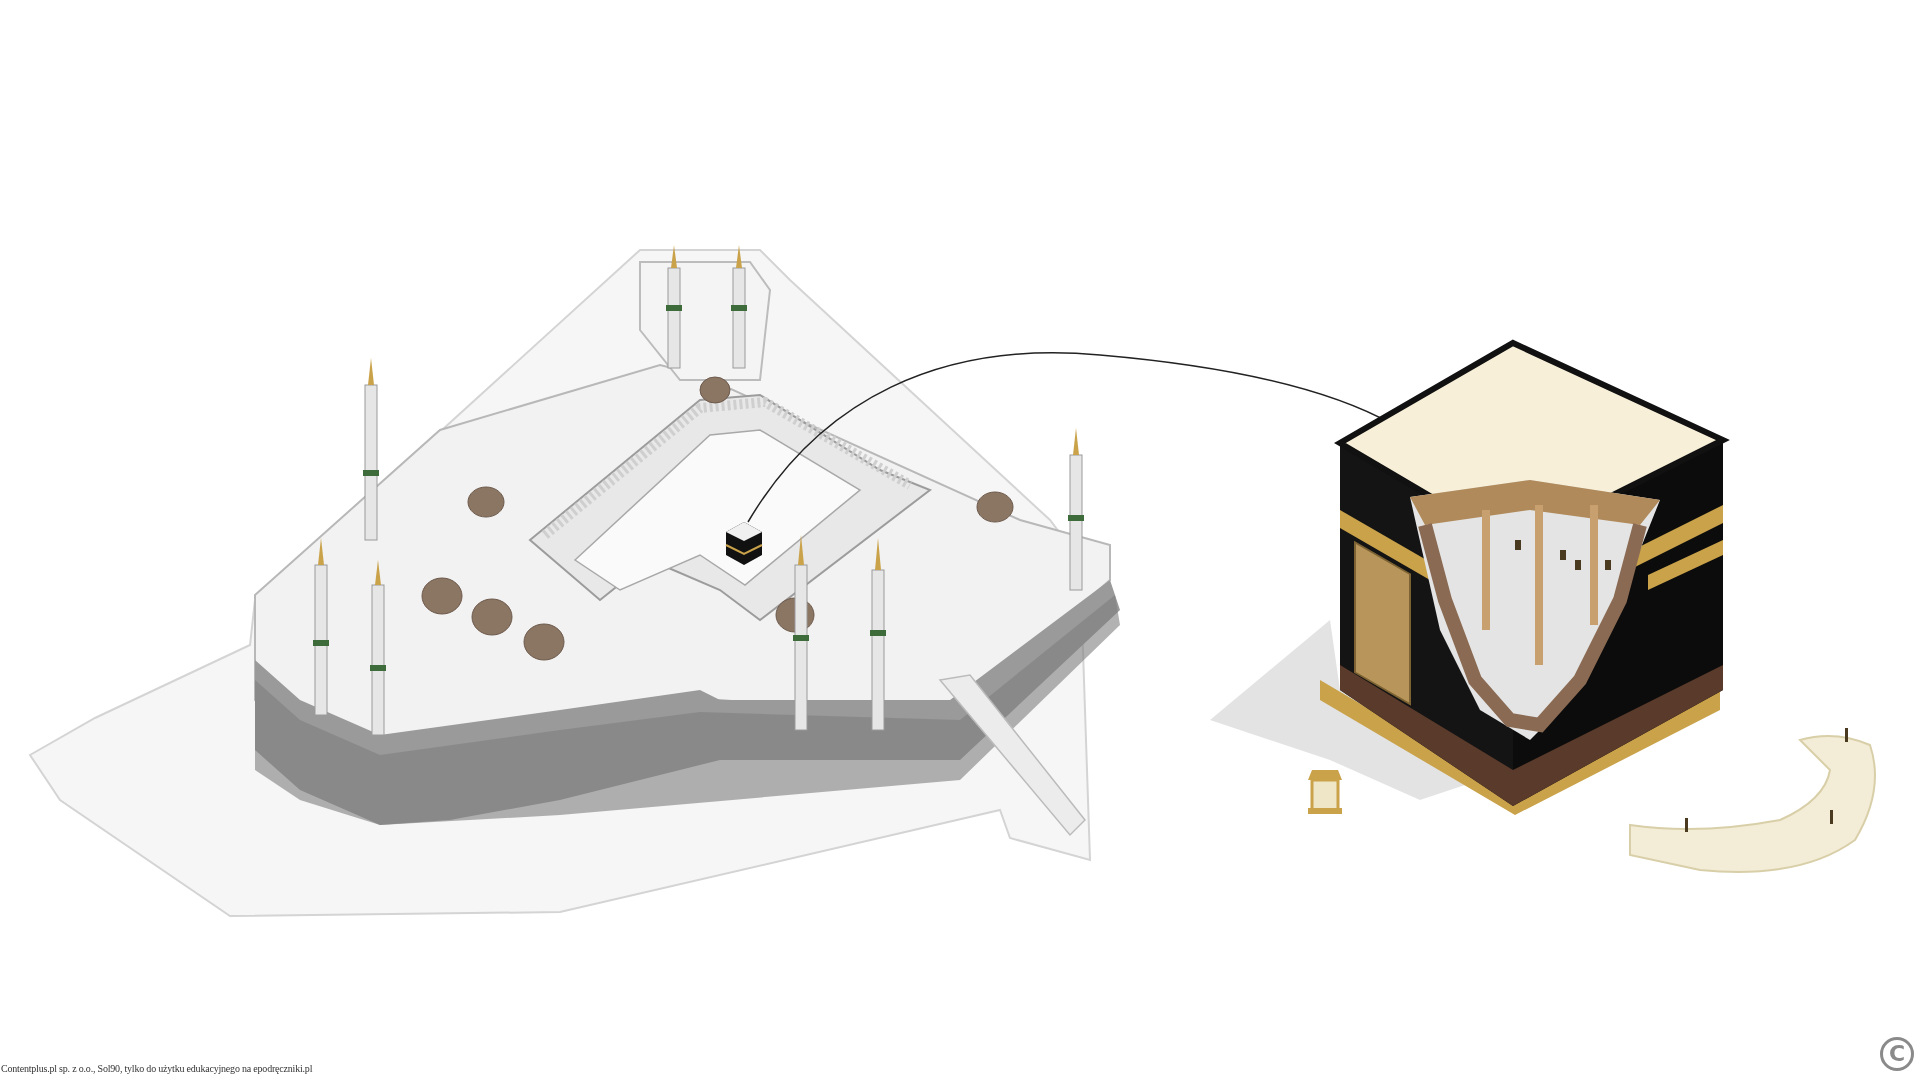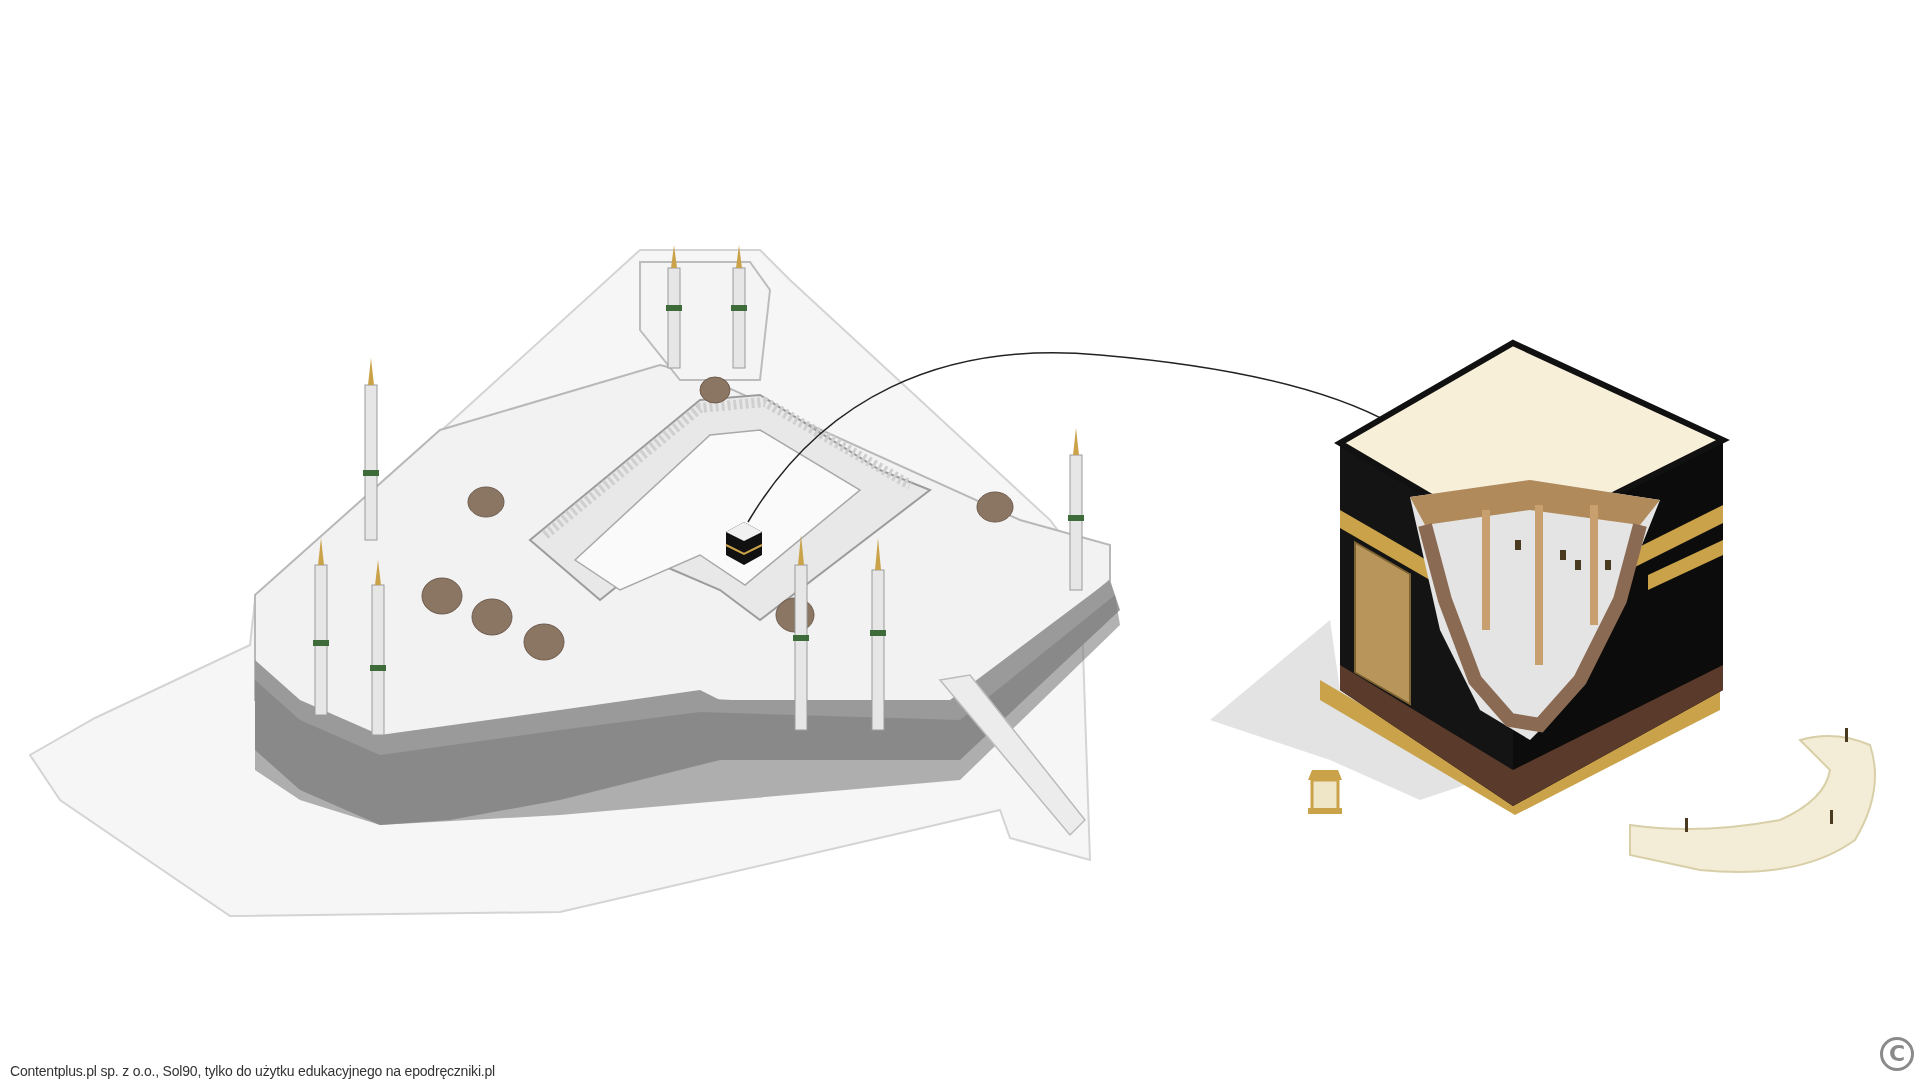--- a/index.html
+++ b/index.html
@@ -1,18 +1,18 @@
 <!DOCTYPE html>
 <html><head>
   <meta charset="utf-8">
   <style>
     html, body { margin: 0; padding: 0; background: #ffffff; }
     body { width: 1920px; height: 1080px; position: relative; overflow: hidden; font-family: "Liberation Sans", sans-serif; }
     .scene { position: absolute; left: 0; top: 0; width: 1920px; height: 1080px; }
-    .credit { position: absolute; left: 10px; top: 1063px; font-size: 14px; color: #333; font-family: Liberation Sans, sans-serif; letter-spacing: -0.2px; white-space: nowrap; }
+    .credit { position: absolute; left: 1px; top: 1063px; font-size: 10px; color: #333; font-family: Liberation Serif, serif; letter-spacing: -0.2px; white-space: nowrap; }
     .copyright { position: absolute; left: 1880px; top: 1037px; width: 28px; height: 28px; border: 3px solid #8a8a8a; border-radius: 50%; color: #8a8a8a; font-size: 22px; line-height: 28px; text-align: center; font-weight: bold; font-family: "DejaVu Sans", sans-serif; box-sizing: content-box; }
   </style>
 </head>
 <body>
 
 <svg class="scene" viewBox="0 0 1920 1080" xmlns="http://www.w3.org/2000/svg">
 
   <g>
     <polygon points="30,755 95,718 250,645 255,600 640,250 760,250 790,280 1050,520 1080,560 1090,860 1010,838 1000,810 560,912 230,916 60,800" fill="#f6f6f6" stroke="#d4d4d4" stroke-width="2"></polygon>
   </g>

